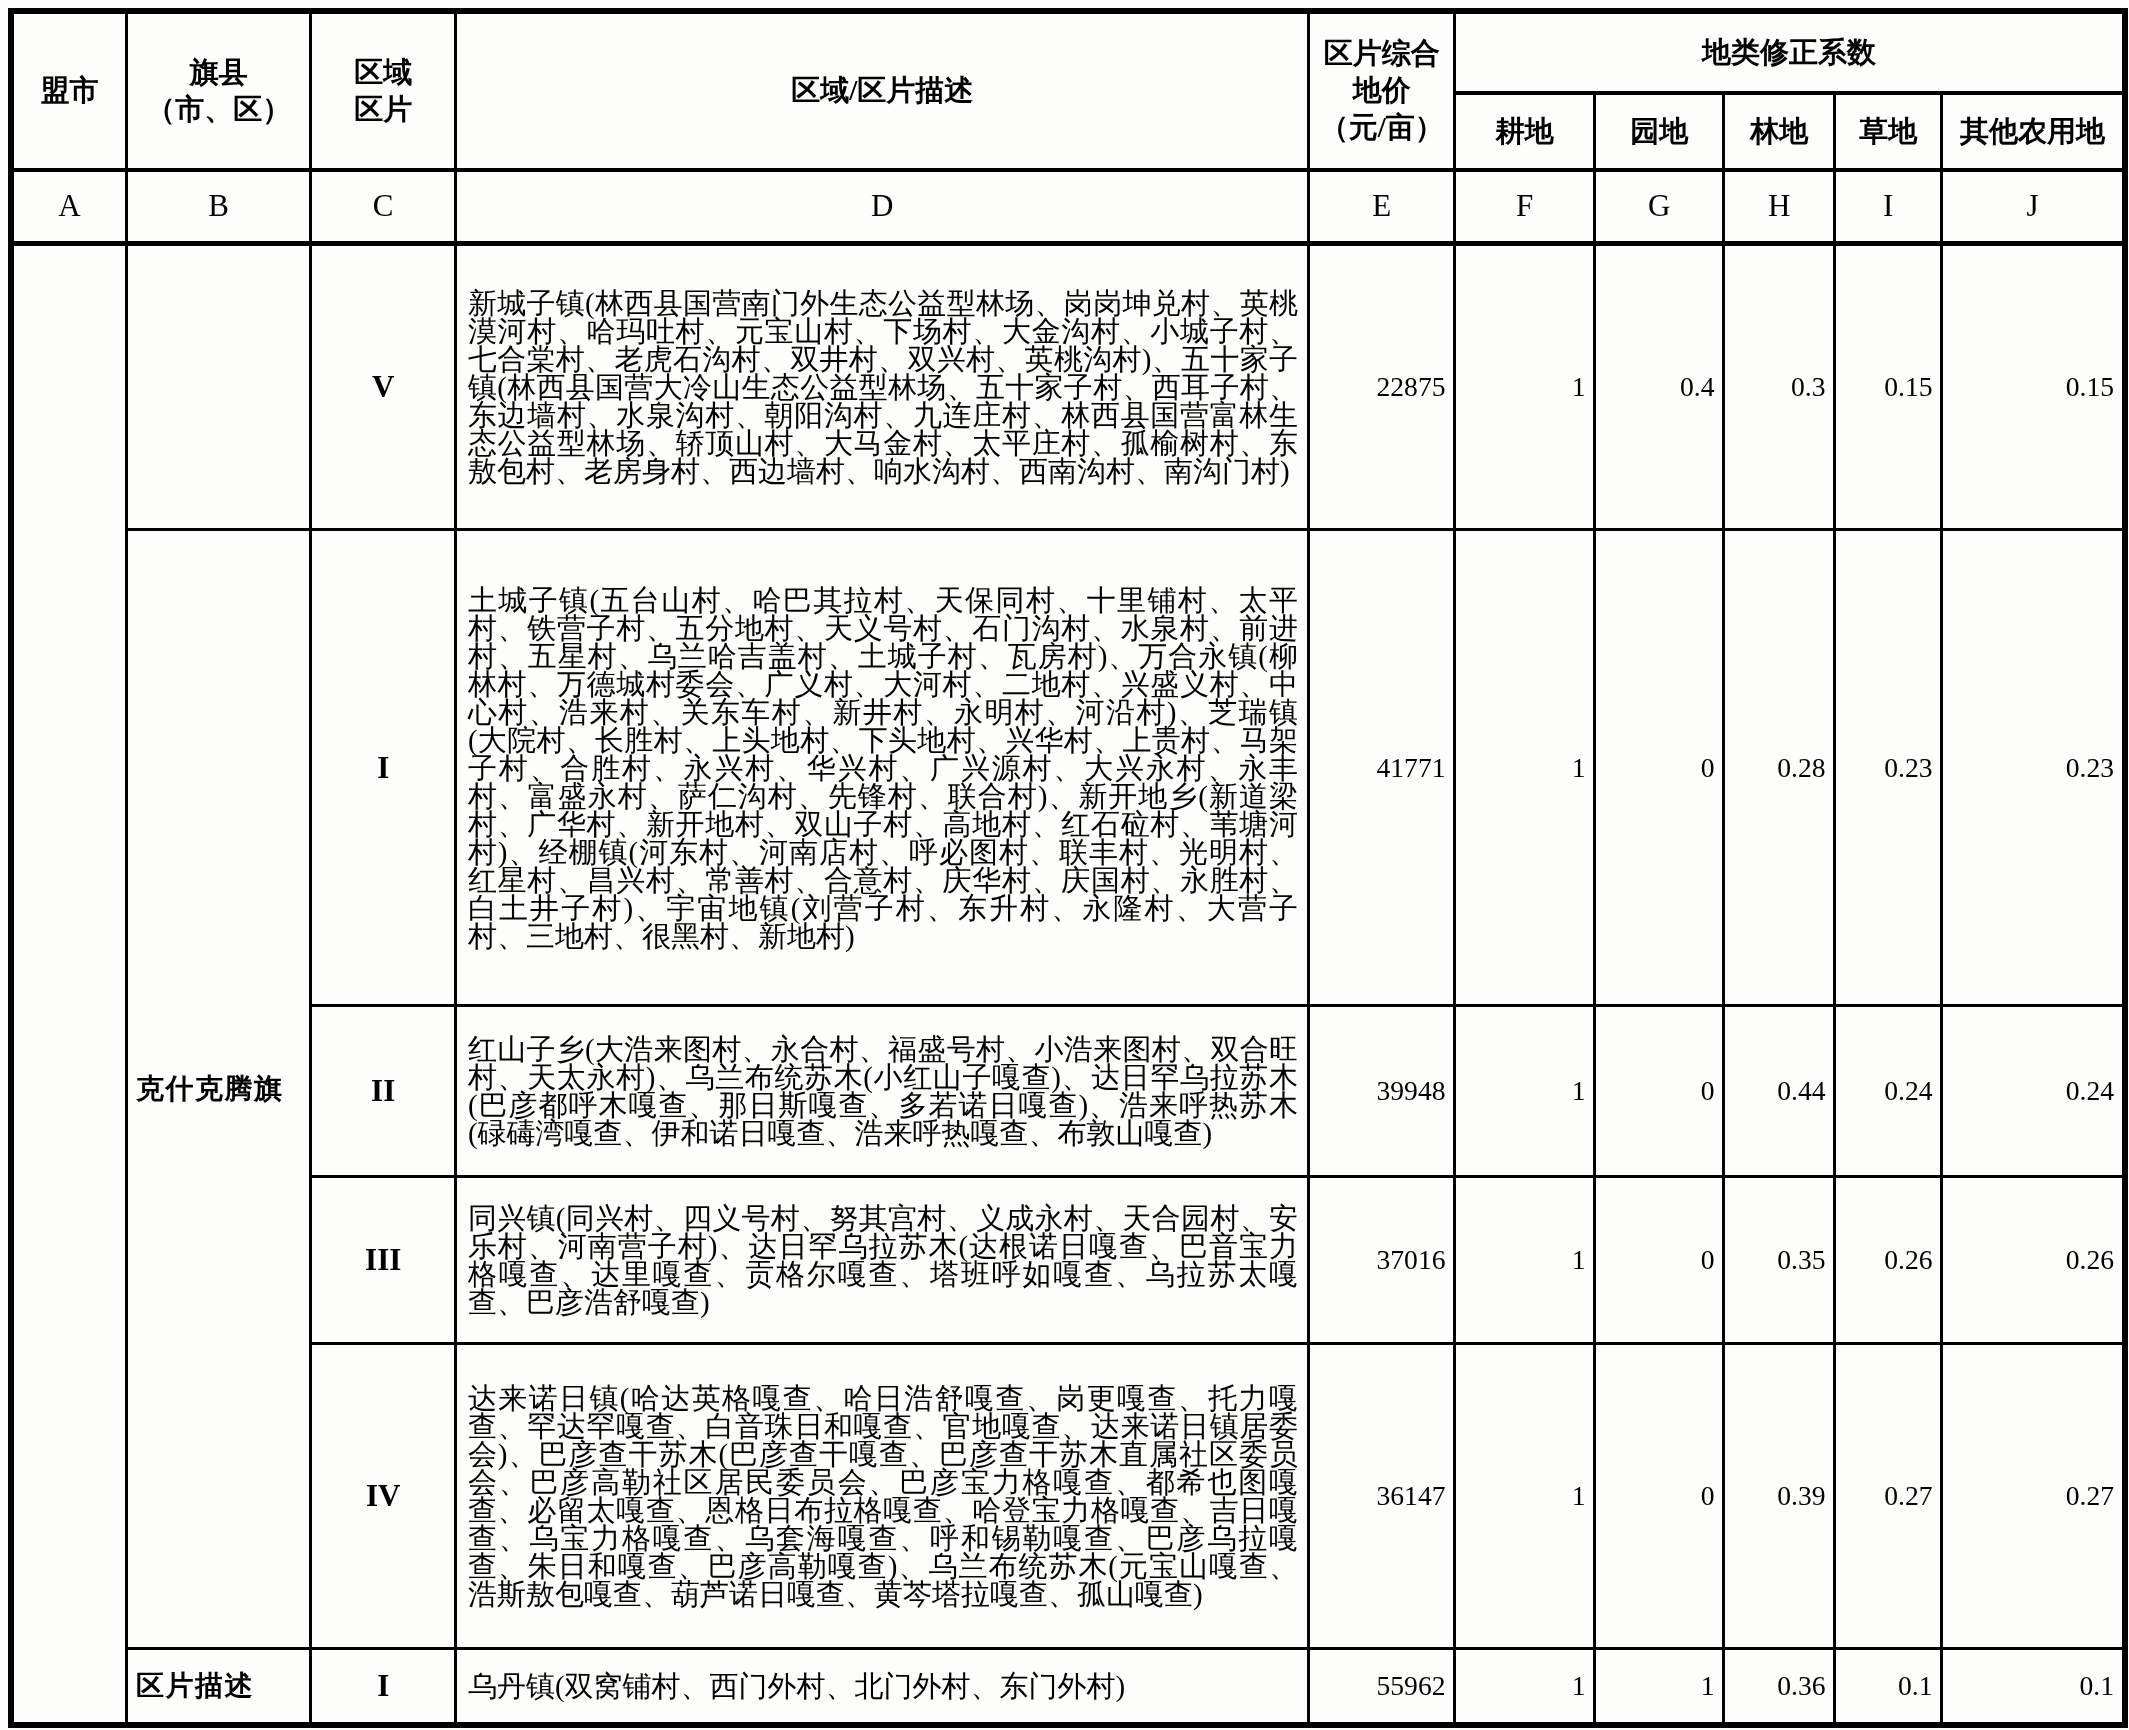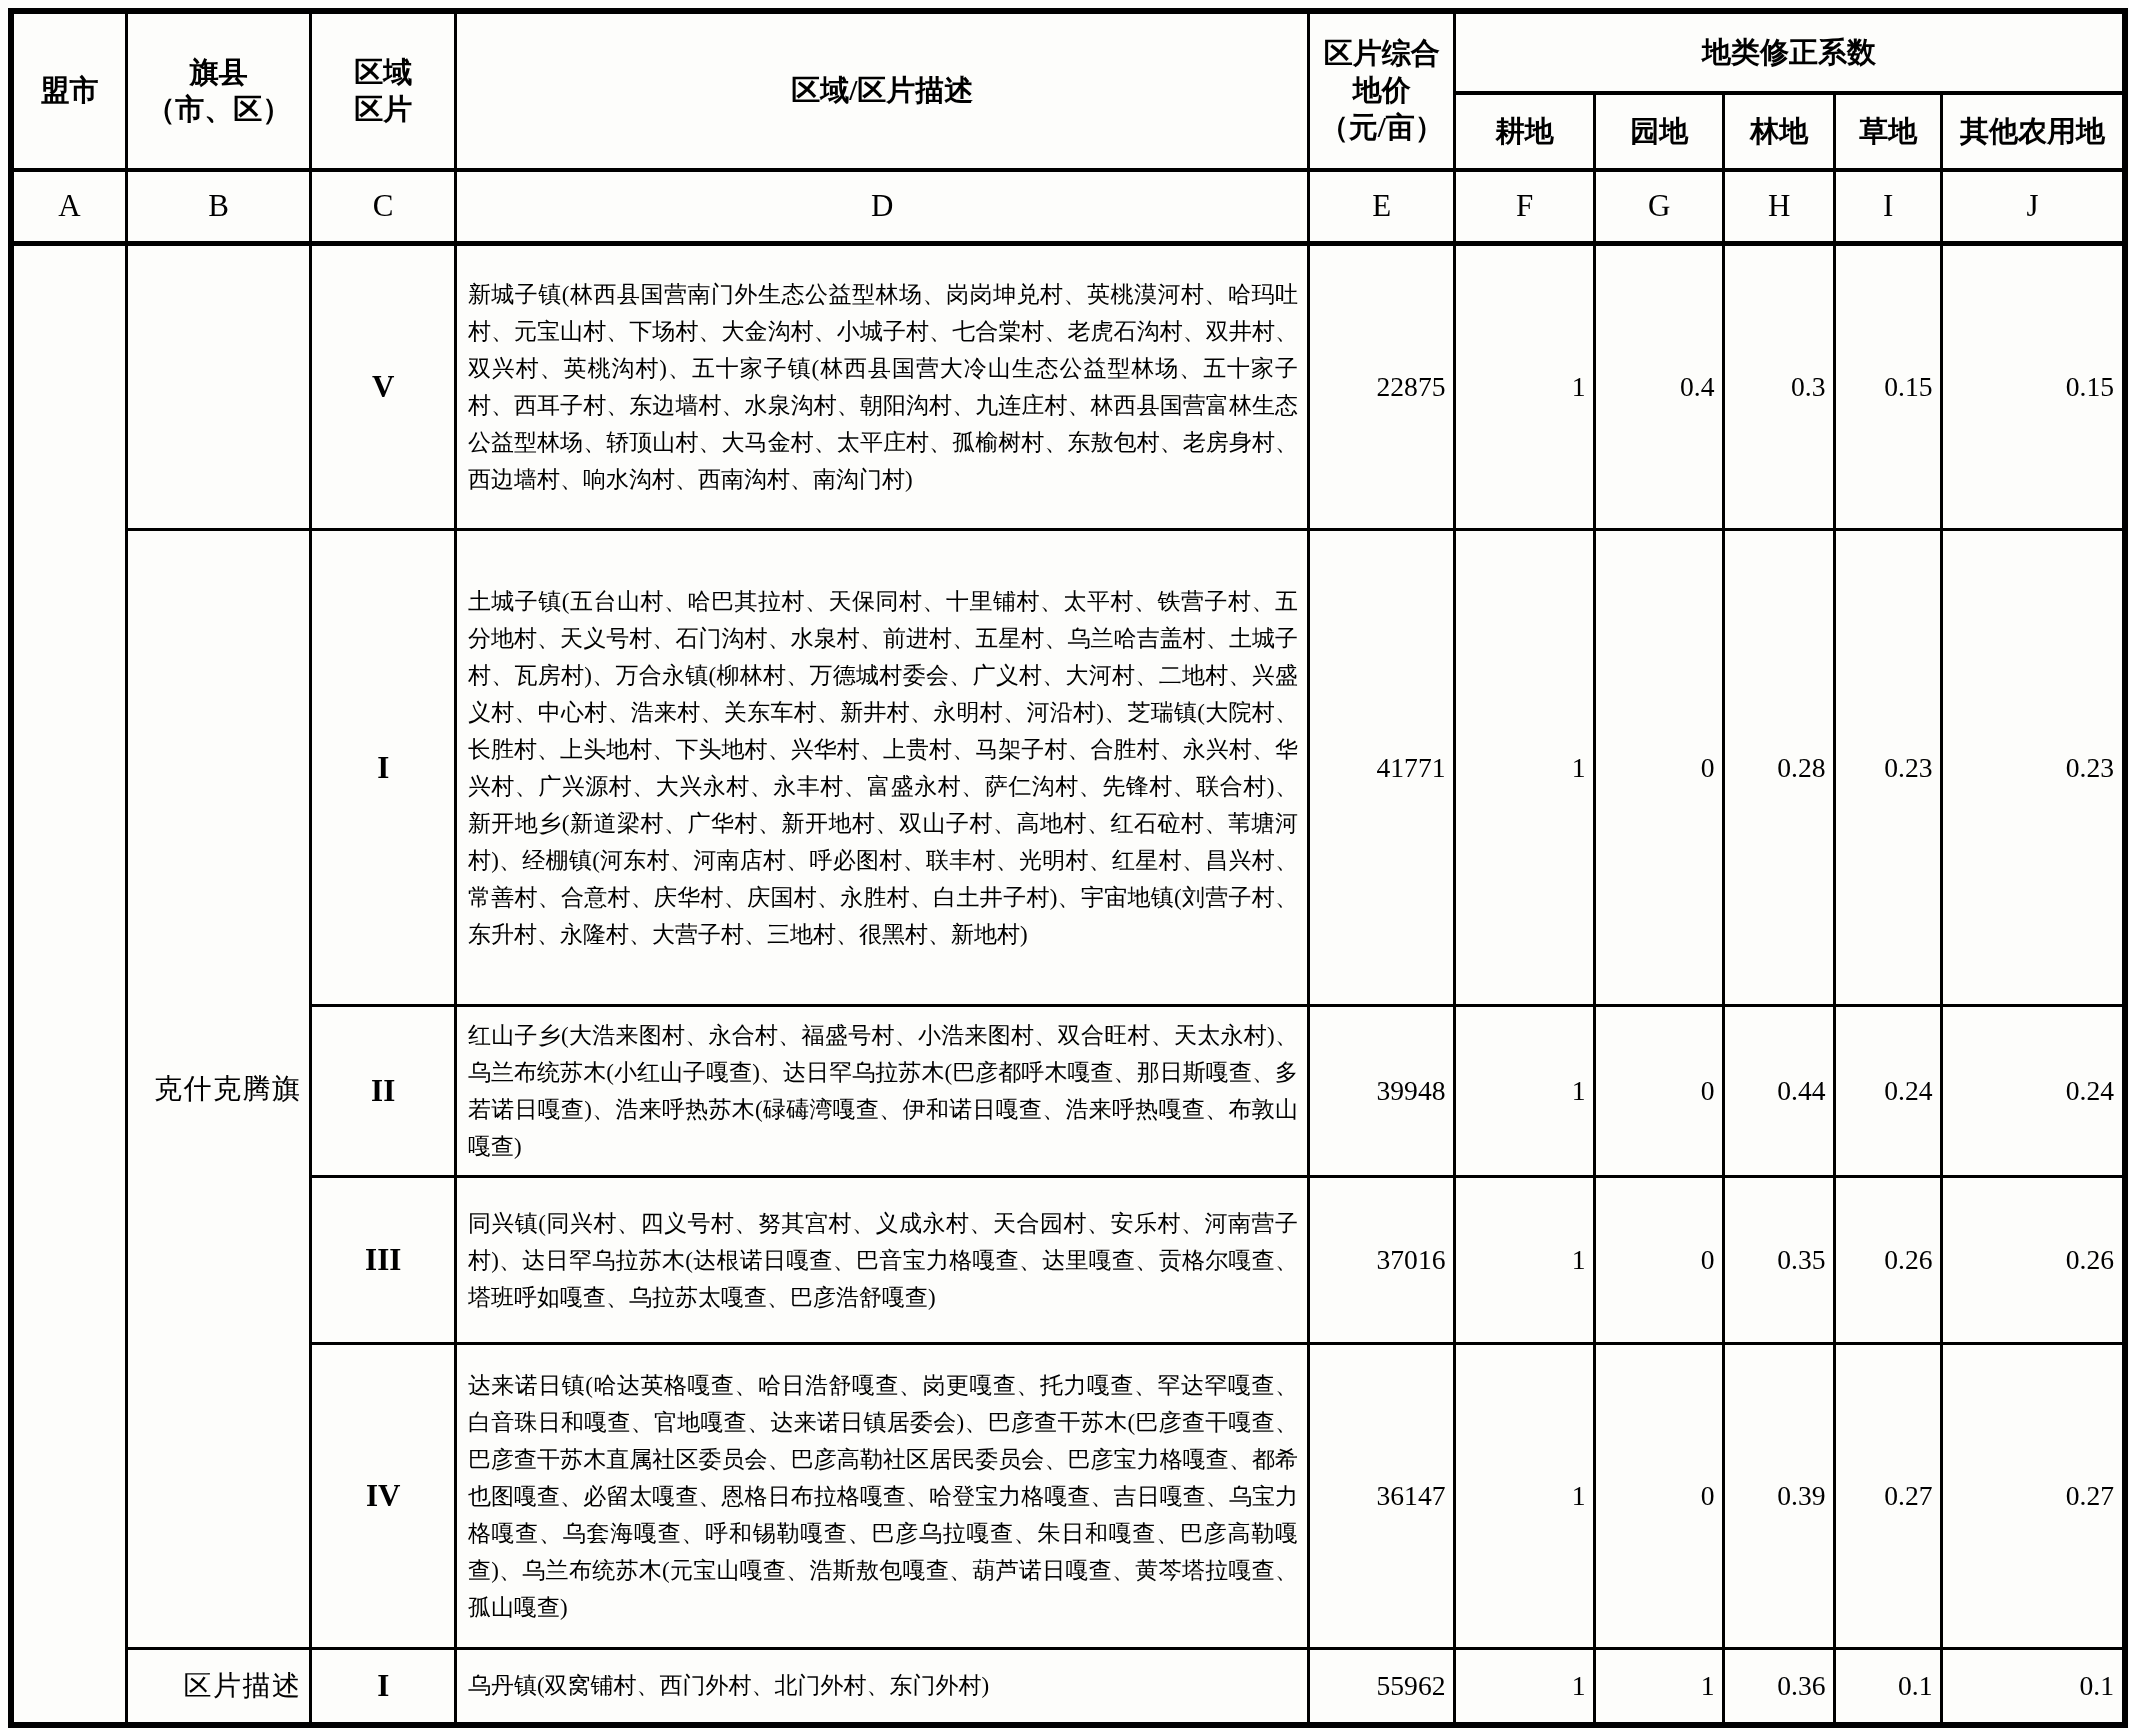--- a/index.html
+++ b/index.html
@@ -59,33 +59,33 @@
     font-size: 31px;
     text-align: center;
     font-weight: normal;
     border-top-width: 4.6px;
     border-bottom-width: 5.4px;
   }
   tr.rh2 th { border-top-width: 4.6px; }
 
   td.cell-county {
     font-size: 28px;
-    font-weight: normal;
-    text-align: right;
+    font-weight: bold;
+    text-align: left;
     letter-spacing: 1.5px;
     white-space: nowrap;
   }
   td.cell-zone {
     font-size: 31px;
     font-weight: bold;
     text-align: center;
   }
   td.cell-desc {
-    font-size: 23px;
-    line-height: 37px;
+    font-size: 29px;
+    line-height: 28px;
     text-align: justify;
     text-justify: inter-character;
     padding: 4.6px 9.2px 4.6px 10.7px;
   }
   td.cell-num {
     font-size: 27.6px;
     text-align: right;
   }
 </style>
 </head>

